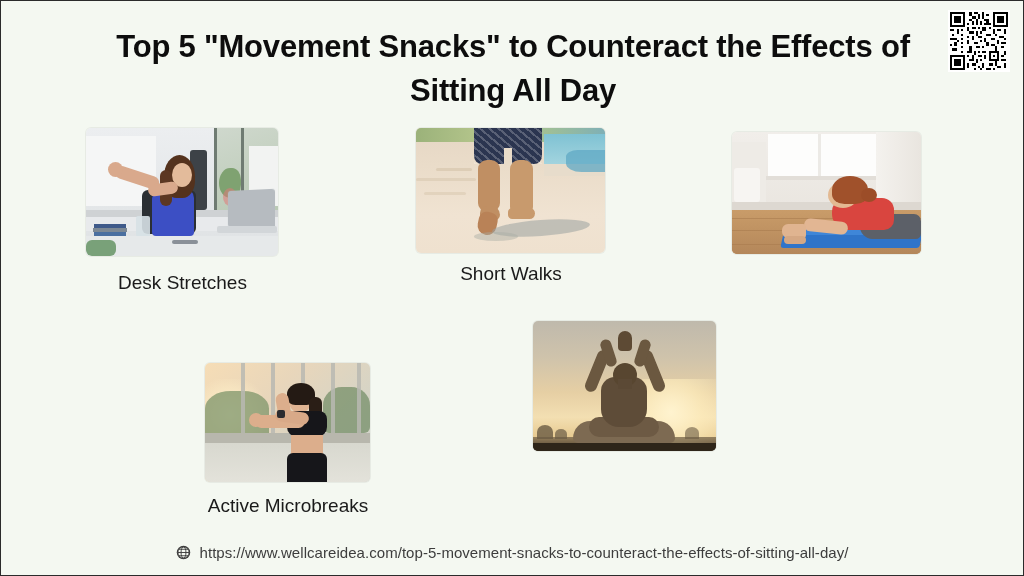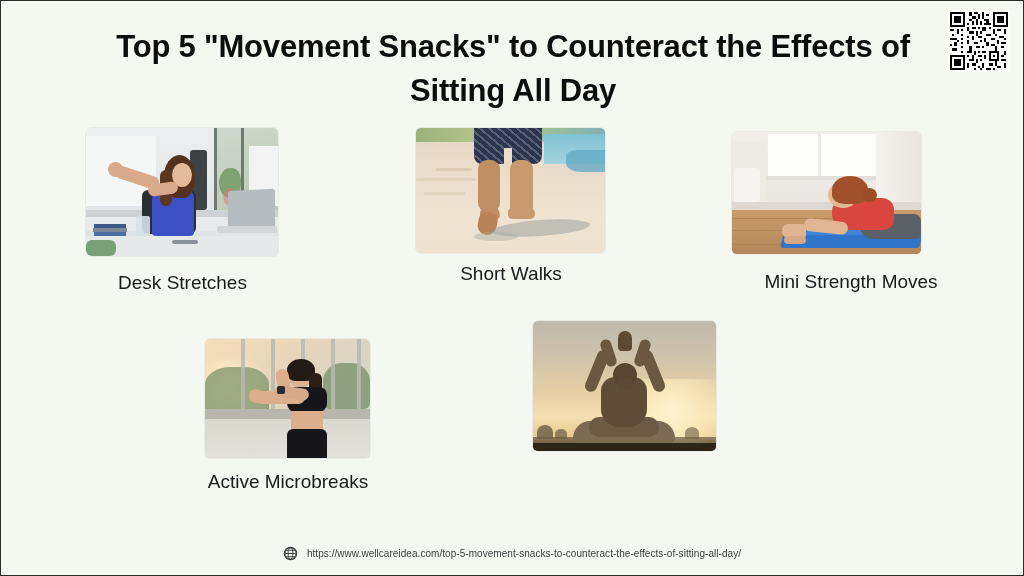--- a/index.html
+++ b/index.html
@@ -126,21 +126,21 @@
     left: 0;
     right: 0;
     bottom: 14px;
     display: flex;
     align-items: center;
     justify-content: center;
     gap: 9px;
   }
   .globe-icon { width: 15px; height: 15px; flex: none; }
   .footer-url {
-    font-size: 10px;
+    font-size: 15px;
     color: #3d3d3d;
     letter-spacing: 0.05px;
   }
 </style>
 </head>
 <body>
 
 <div class="canvas">
 
 
@@ -382,24 +382,23 @@
         <div class="sh" style="left:72px;top:88px;width:44px;height:13px;background:#e2b693;border-radius:7px;transform:rotate(6deg);"></div>
 
         <div class="sh" style="left:96px;top:50px;width:30px;height:26px;background:#e3b992;border-radius:50%;"></div>
         <div class="sh" style="left:100px;top:44px;width:36px;height:28px;background:#a0512b;border-radius:50% 50% 35% 35%;"></div>
         <div class="sh" style="left:129px;top:56px;width:16px;height:14px;background:#9c4d28;border-radius:50%;"></div>
 
         <div class="sh" style="left:50px;top:92px;width:24px;height:14px;background:#e0b490;border-radius:6px 3px 3px 6px;"></div>
         <div class="sh" style="left:52px;top:104px;width:22px;height:8px;background:#d5a884;border-radius:5px;"></div>
       </div>
     </div>
-    <div class="caption" style="left:-6px; top:137px; width:250px;">Mini Strength Moves</div>
-  </div>
-
-  <div class="card" style="left:204px; top:338px;">
+  </div>
+
+  <div class="card" style="left:204px; top:362px;">
     <div class="photo" style="width:165px;height:119px;">
       <div class="scene" style="background:linear-gradient(135deg,#f6ddb6 0%,#e8d6bb 35%,#d5d4c6 70%,#cfd3cc 100%);">
 
         <div class="sh" style="left:-18px;top:16px;width:86px;height:72px;background:radial-gradient(circle,#fff3d2 0%,rgba(255,240,200,.5) 45%,rgba(255,240,200,0) 70%);"></div>
 
         <div class="sh" style="left:0;top:28px;width:64px;height:44px;background:#7d9469;opacity:.75;border-radius:40% 40% 0 0;"></div>
         <div class="sh" style="left:118px;top:24px;width:47px;height:46px;background:#6f8a63;opacity:.7;border-radius:40% 40% 6px 6px;"></div>
 
         <div class="sh" style="left:36px;top:0;width:4px;height:74px;background:#b9b9b2;opacity:.85;"></div>
         <div class="sh" style="left:66px;top:0;width:4px;height:74px;background:#b9b9b2;opacity:.85;"></div>

